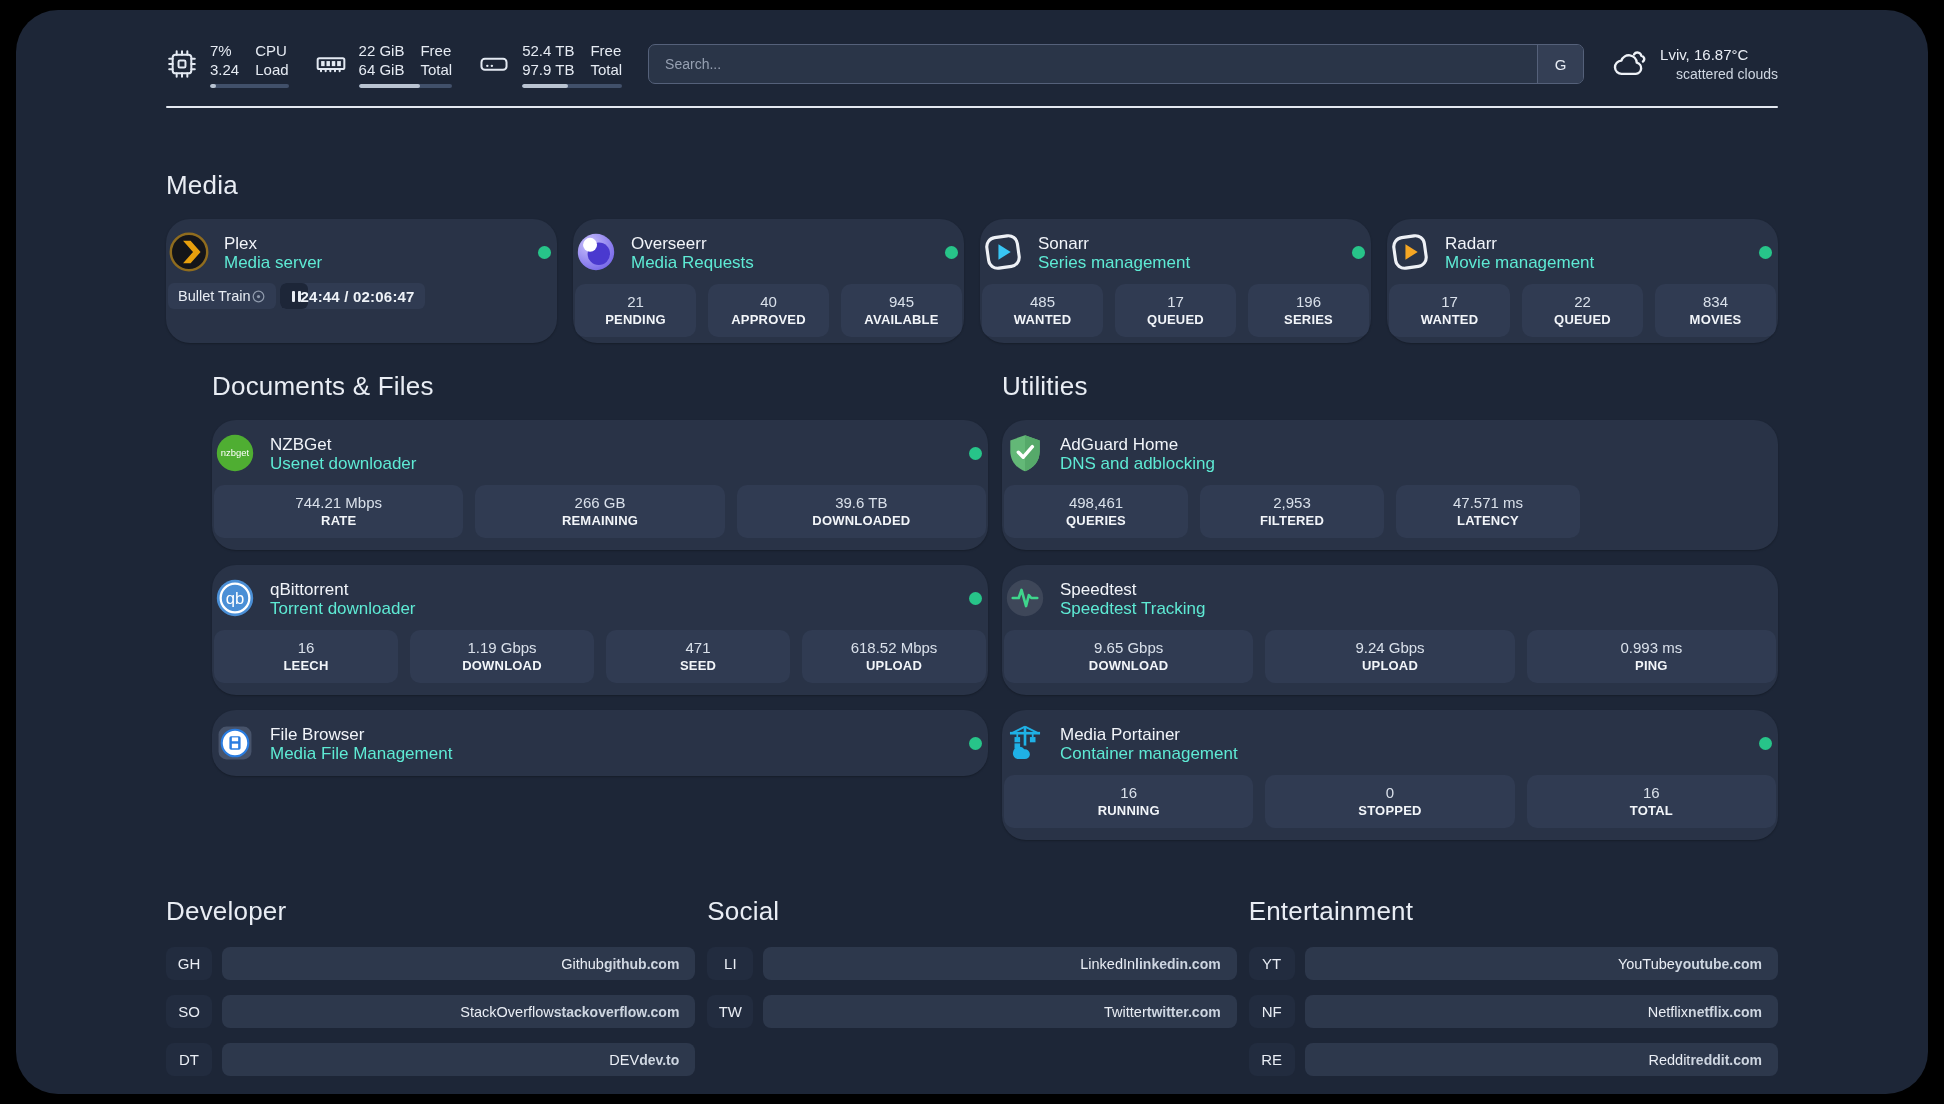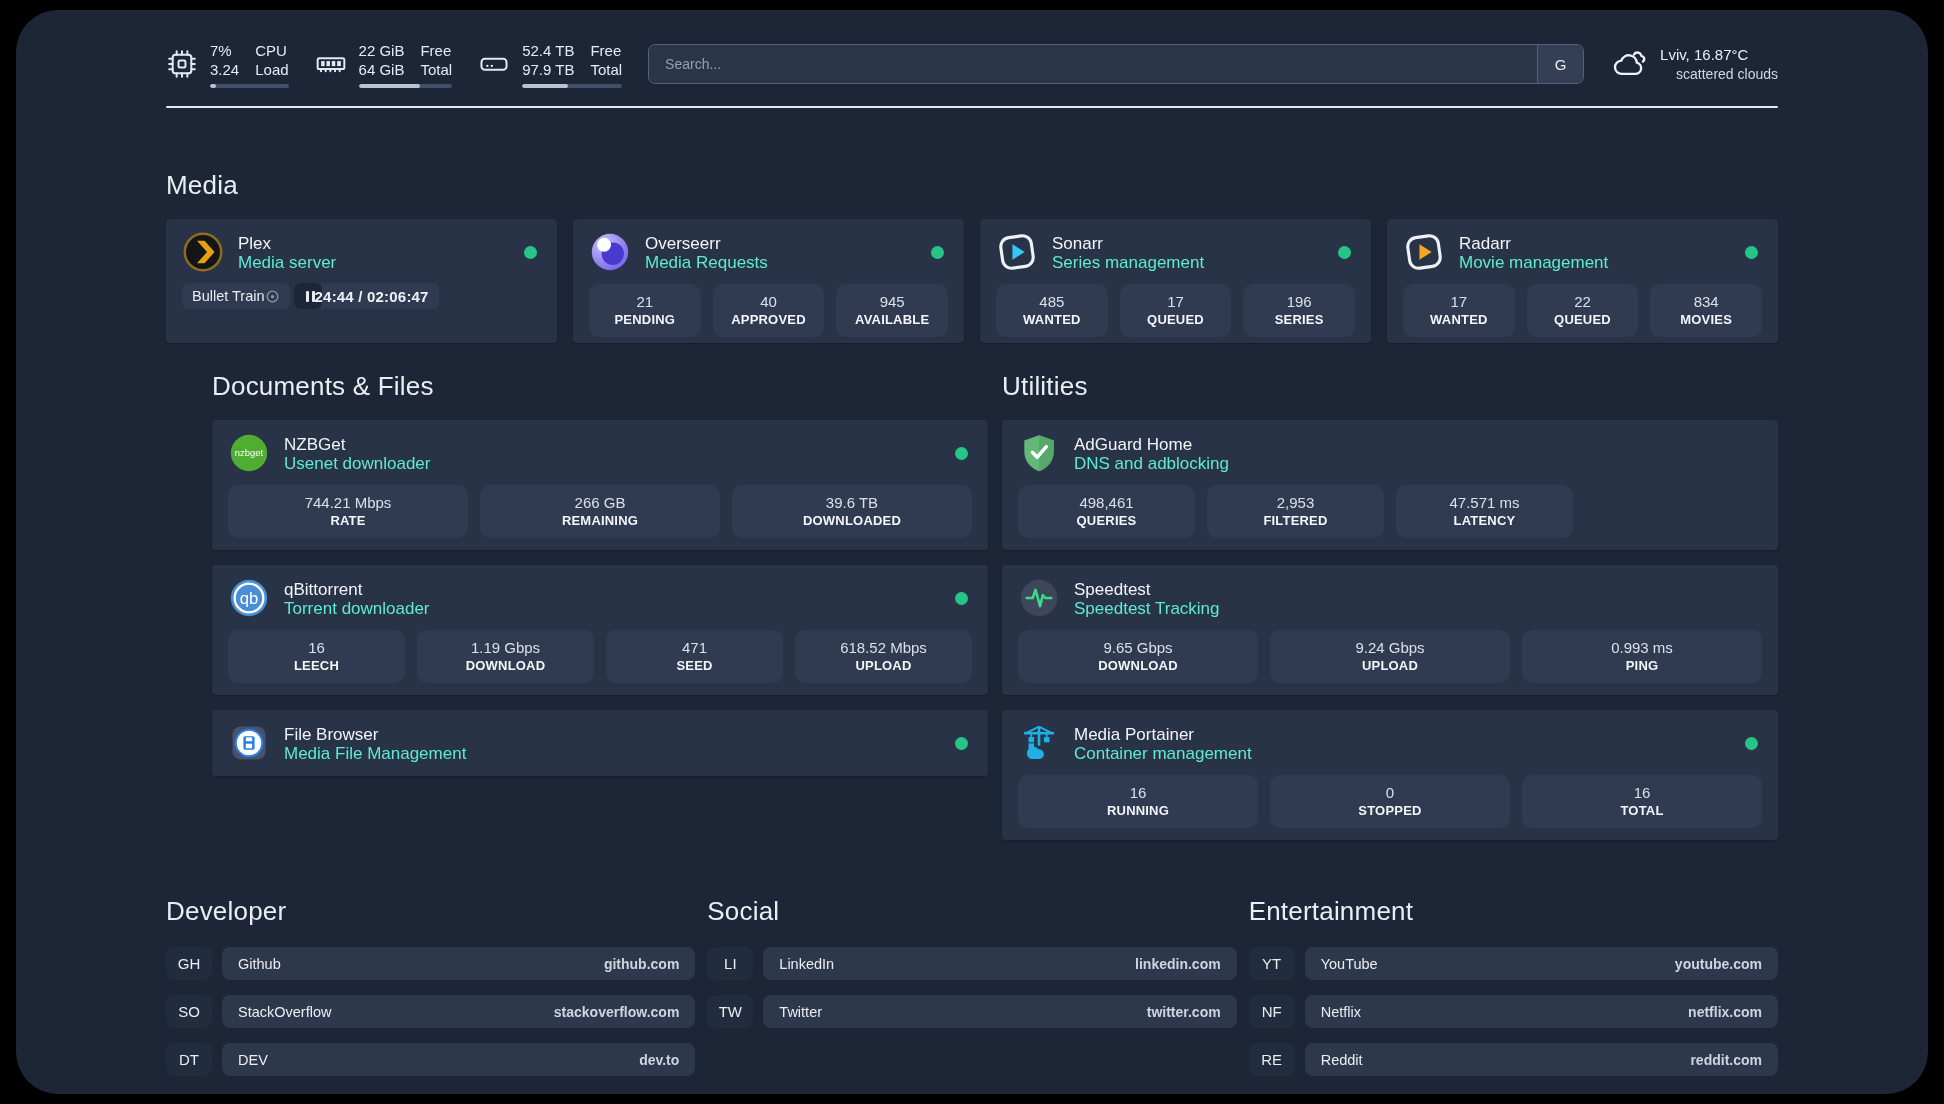--- a/index.html
+++ b/index.html
@@ -31,21 +31,21 @@
   .weather-text div:last-child{ color:#cfd7e2; font-size:14px; line-height:18px;margin-left:16px; }
   .divider{ margin-top:18px; height:2px; background:#e3e8f0; border-radius:1px; }
   
   .sec-title{ color:#e9edf4; font-size:26px; font-weight:500; letter-spacing:.2px; }
   .media-title{ margin-top:62px; }
   .media-grid{ display:grid; grid-template-columns:repeat(4,1fr); gap:16px; margin-top:18px; }
   .two-col{ display:grid; grid-template-columns:1fr 1fr; gap:14px; margin-top:28px;margin-left:46px; }
   .col-title{ margin-bottom:18px; }
   .col-stack{ display:flex; flex-direction:column; gap:15px; }
   
-  .card{ background:#293347; border-radius:4px; padding:12px 16px; box-shadow:0 1px 2px rgba(0,0,0,.25); }
+  .card{ background:#293347; border-radius:24px; padding:12px 2px; box-shadow:0 1px 2px rgba(0,0,0,.25); }
   .media-grid .card{ height:124px; }
   .card-head{ display:flex; align-items:center; }
   .svc-icon{ width:42px; height:42px; margin-right:14px; display:flex; align-items:center; justify-content:center; flex:none; }
   .svc-icon svg{ width:42px; height:42px; }
   .svc-text{ flex:1; min-width:0; }
   .svc-name{ color:#f1f4f9; font-size:17px; font-weight:500; line-height:21px; }
   .svc-desc{ color:#5eead4; font-size:17px; line-height:18px; }
   .dot{ width:13px; height:13px; border-radius:50%; background:#27c489; margin-right:4px; flex:none; }
   .stats{ display:grid; gap:12px; margin-top:11px; }
   .c3{ grid-template-columns:repeat(3,1fr); }
@@ -59,21 +59,21 @@
   .np-title{ color:#e8edf4; font-size:14.5px; flex:1; }
   .stream-ic{ color:#8d98aa; display:flex; }
   .progress-fill{ position:absolute; left:0; top:0; bottom:0; background:#1d2638; border-radius:6px; }
   .pause{ position:relative; display:flex; gap:3px; margin-left:2px; cursor:pointer; }
   .pause i{ display:block; width:3px; height:11px; background:#e8edf4; border-radius:1px; }
   .np-time{ position:relative; margin-left:auto; color:#eef2f7; font-size:15px; font-weight:bold; letter-spacing:.2px; }
   
   .bm-grid{ display:grid; grid-template-columns:repeat(3,1fr); gap:12px; margin-top:56px; }
   .bm-title{ margin-bottom:20px; }
   .bm-rows{ display:flex; flex-direction:column; gap:15px; }
-  .bm-row{ display:flex; align-items:stretch; gap:10px; height:33px; cursor:pointer; }
+  .bm-row{ display:flex; align-items:stretch; gap:10px; height:33px; cursor:pointer;text-align:right; }
   .bm-abbr{ width:46px; background:#222c3f; border-radius:8px; color:#e9edf4; font-size:15px; font-weight:500;
     display:flex; align-items:center; justify-content:center; flex:none; }
   .bm-bar{ flex:1; background:#2d384c; border-radius:8px; display:flex; align-items:center; padding:0 16px; }
   .bm-name{ color:#e9edf4; font-size:14.5px; flex:1; }
   .bm-url{ color:#cdd5e0; font-size:14px;font-weight:bold; }
 </style>
 </head>
 <body>
 
 <div class="panel">

